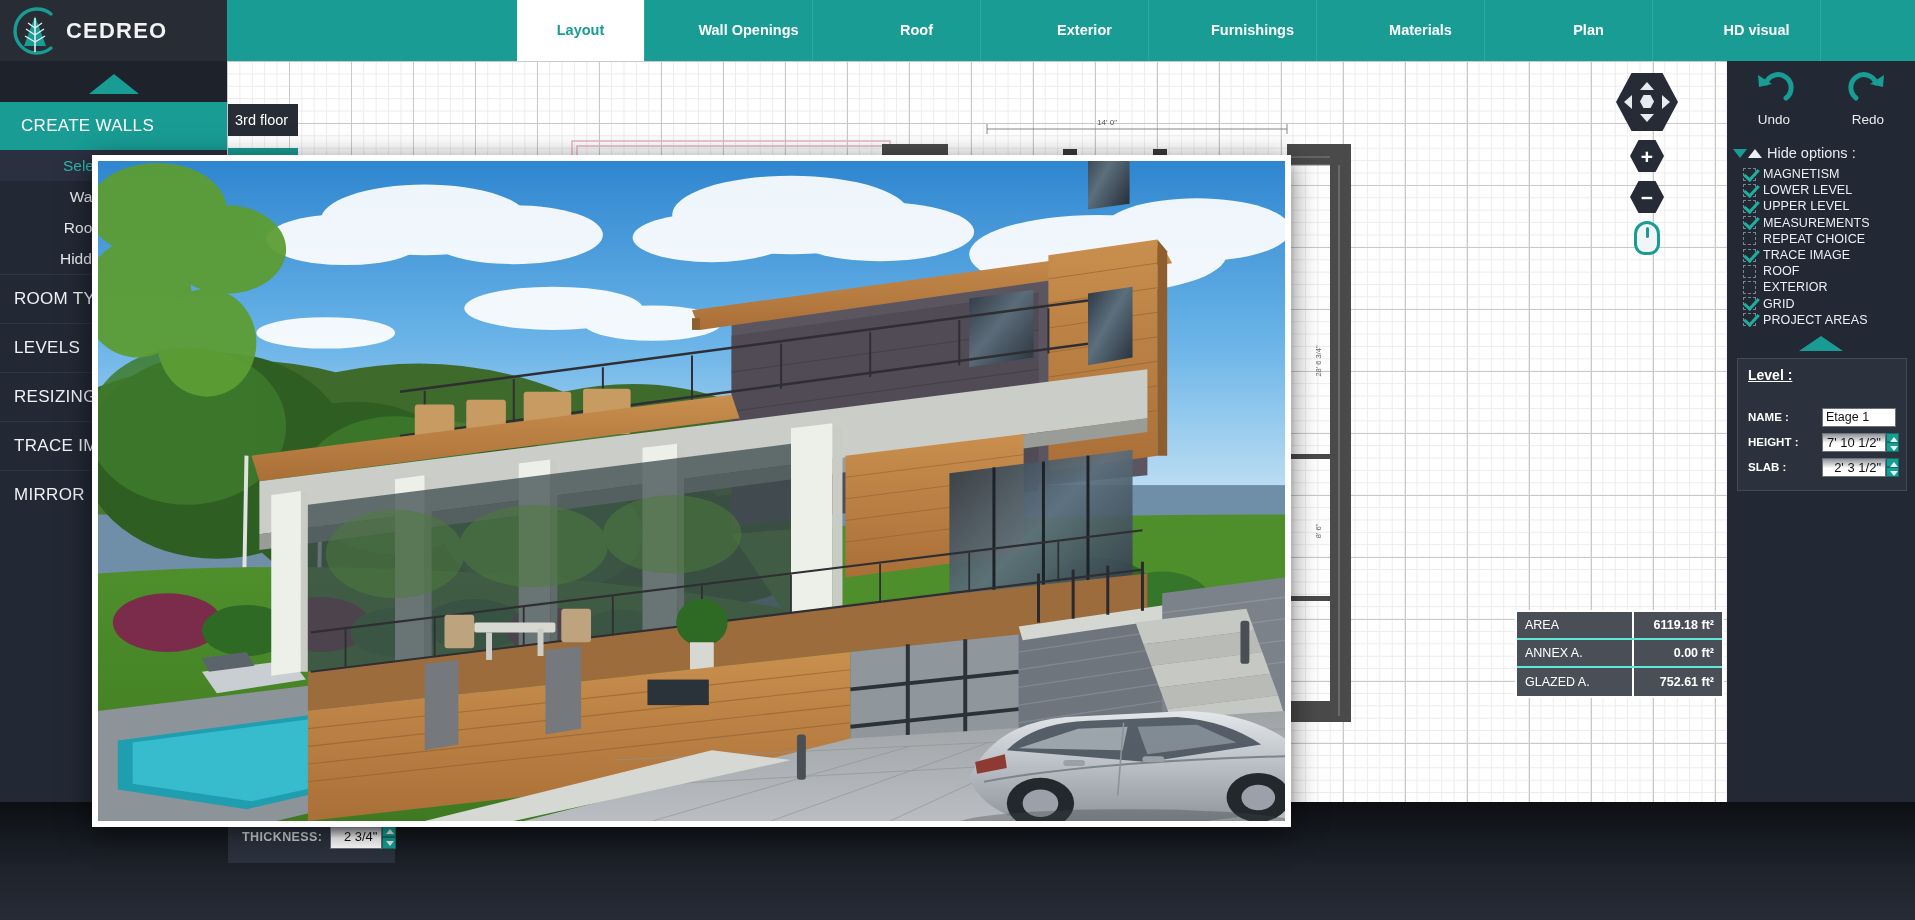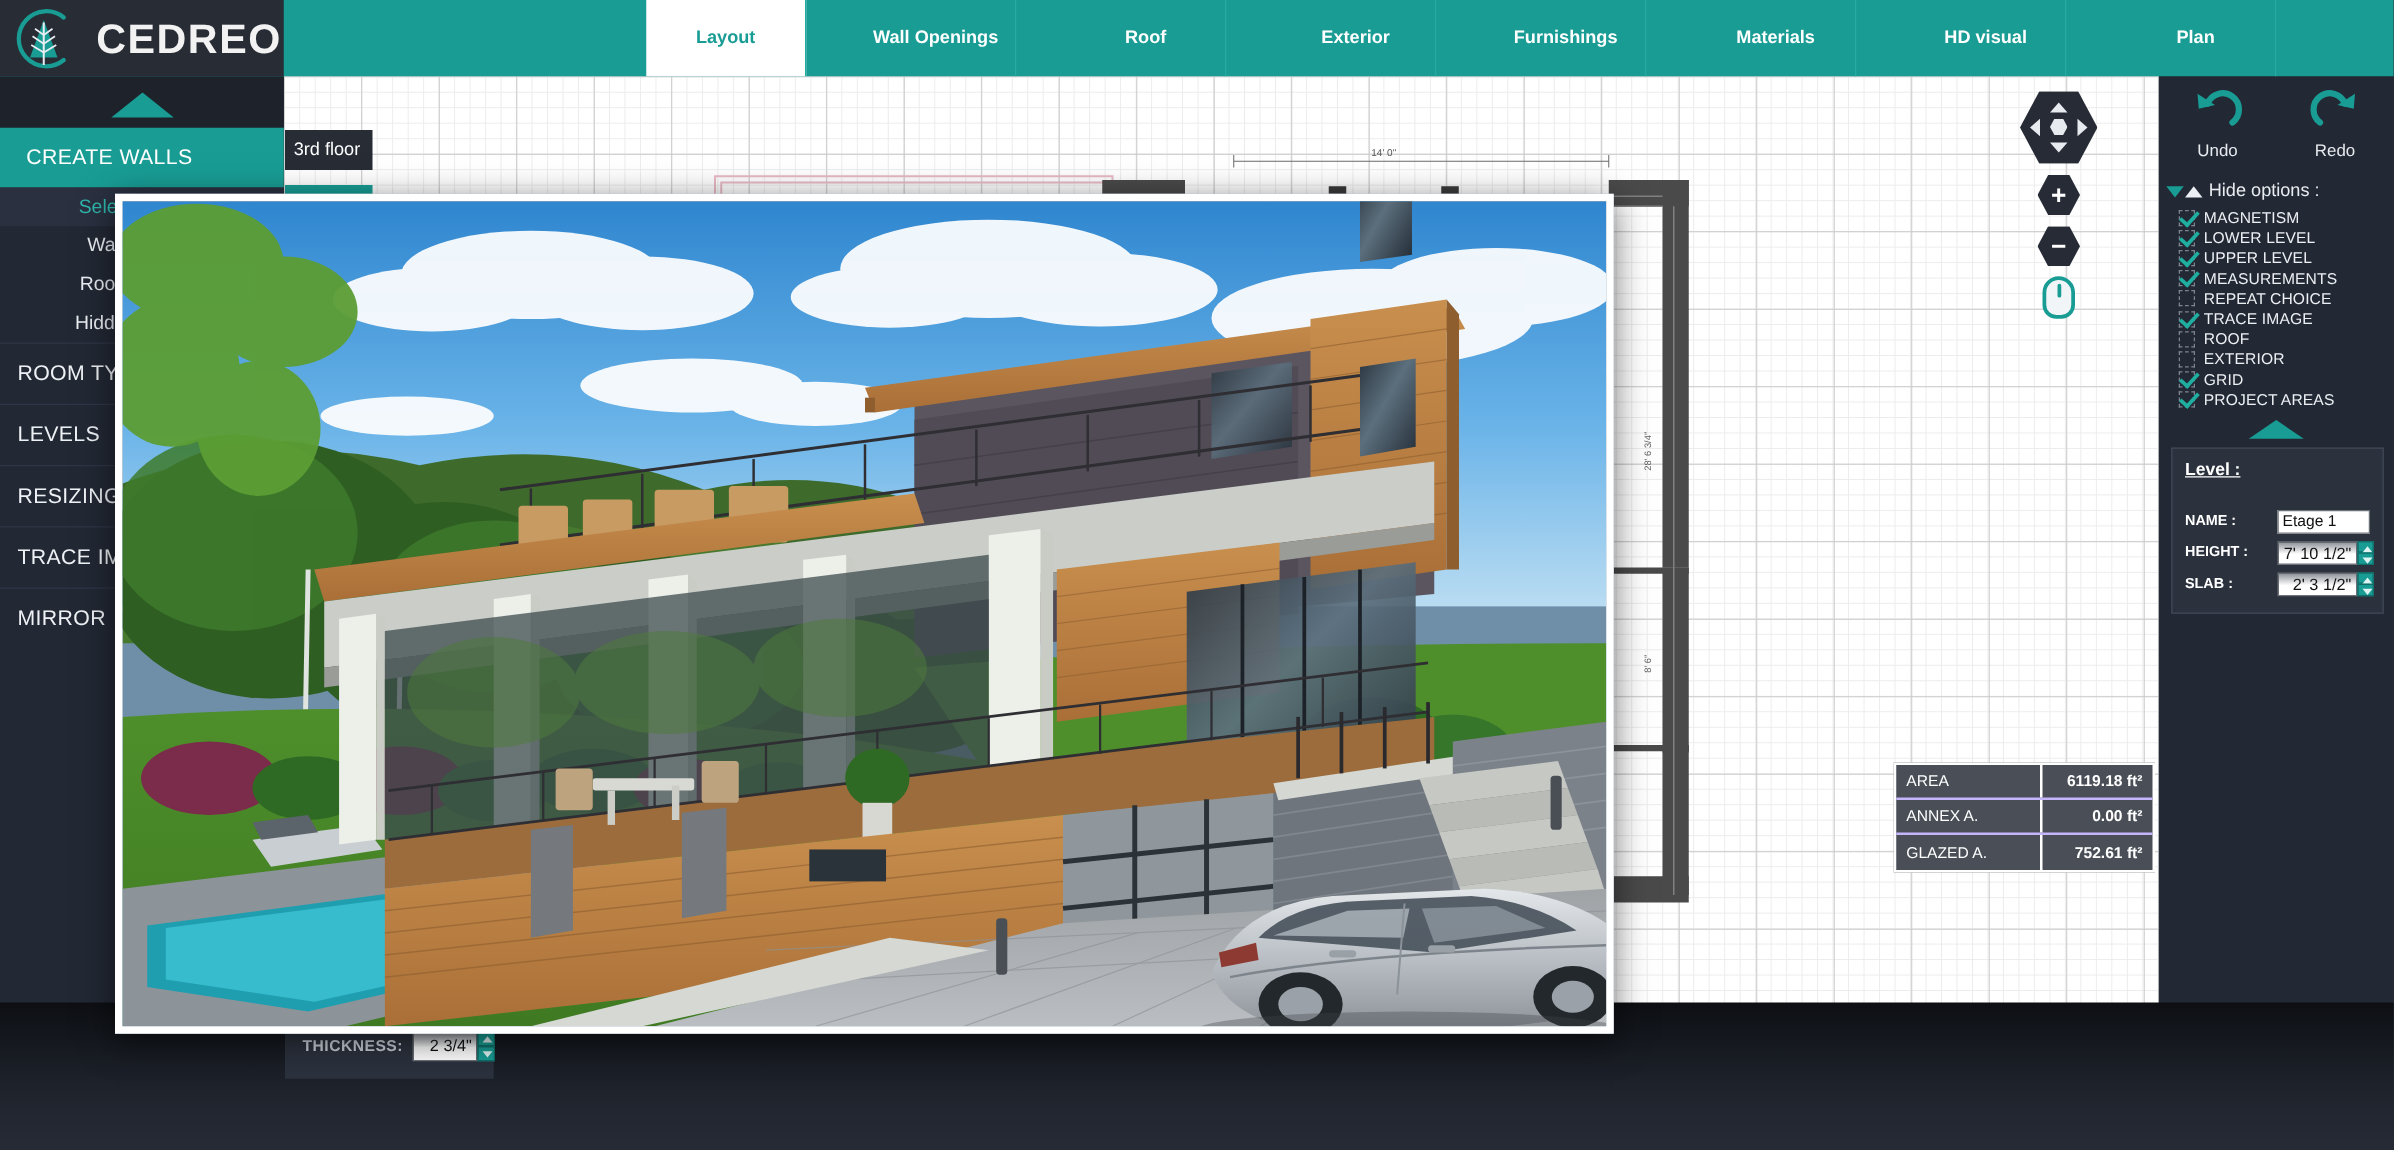--- a/index.html
+++ b/index.html
@@ -17,22 +17,22 @@
     background: #189c94; display: flex; align-items: stretch; z-index: 40;
   }
   #logo-area {
     width: 227px; height: 61px; background: #272c35;
     display: flex; align-items: center; flex: 0 0 227px;
   }
   #logo-mark {
     width: 58px; height: 58px; margin-left: 6px; position: relative; flex: 0 0 58px;
   }
   #logo-text {
-    color: #f2f2f2; font-size: 33px; font-weight: bold; letter-spacing: 1.2px;
-    margin-left: 13px; font-family: "Liberation Sans", sans-serif;
+    color: #f2f2f2; font-size: 22px; font-weight: bold; letter-spacing: 1.2px;
+    margin-left: 2px; font-family: "Liberation Sans", sans-serif;
   }
   #nav-spacer { flex: 0 0 250px; }
   .nav-tab {
     flex: 0 0 128px; display: flex; align-items: center; justify-content: center;
     color: #ffffff; font-size: 14.5px; font-weight: bold;
     border-right: 1px solid #27aaa1; cursor: pointer; height: 61px;
     text-align: center; line-height: 1.1; margin-left: 40px;
   }
   .nav-tab:first-of-type { border-left: 1px solid #27aaa1; }
   .nav-tab.active { background: #ffffff; color: #189c94; }
@@ -120,21 +120,21 @@
     background: #f2f5f7; position: relative; cursor: pointer; }
   #mouse-icon:after { content:""; position:absolute; left: 8.5px; top: 3px;
     width: 3px; height: 11px; background: #189c94; border-radius: 2px; }
 
   
   #area-box {
     position: absolute; right: 3px; bottom: 222px; z-index: 12;
     width: 209px; background: #4a4f57; border: 2px solid #ffffff;
     color: #ffffff; font-size: 12.5px;
   }
-  .area-row { display: flex; height: 28px; border-bottom: 2px solid #c4b5fd; }
+  .area-row { display: flex; height: 28px; border-bottom: 2px solid #5eead4; }
   .area-row:last-child { border-bottom: none; }
   .area-label { flex: 0 0 117px; display: flex; align-items: center;
                 padding-left: 8px; border-right: 2px solid #ffffff; }
   .area-value { flex: 1; display: flex; align-items: center;
                 justify-content: flex-end; padding-right: 8px; font-weight: bold; }
 
   
   #bottom-tool {
     position: absolute; left: 0; bottom: 0; width: 1915px; height: 118px;
     background: linear-gradient(180deg,#0d0f13 0%, #1d222b 55%, #262b35 100%);
@@ -355,24 +355,24 @@
     <div class="nav-tab">
         <span>Exterior</span>
       </div>
     <div class="nav-tab">
         <span>Furnishings</span>
       </div>
     <div class="nav-tab">
         <span>Materials</span>
       </div>
     <div class="nav-tab">
+        <span>Plan</span>
+      </div>
+    <div class="nav-tab">
         <span>HD visual</span>
-      </div>
-    <div class="nav-tab">
-        <span>Plan</span>
       </div>
     <div id="nav-tail"></div>
   </div>
 
   <div id="sidebar">
     <div id="sidebar-handle">
       <span class="tri"></span>
     </div>
     <div id="section-create-walls">
       <span>CREATE WALLS</span>

